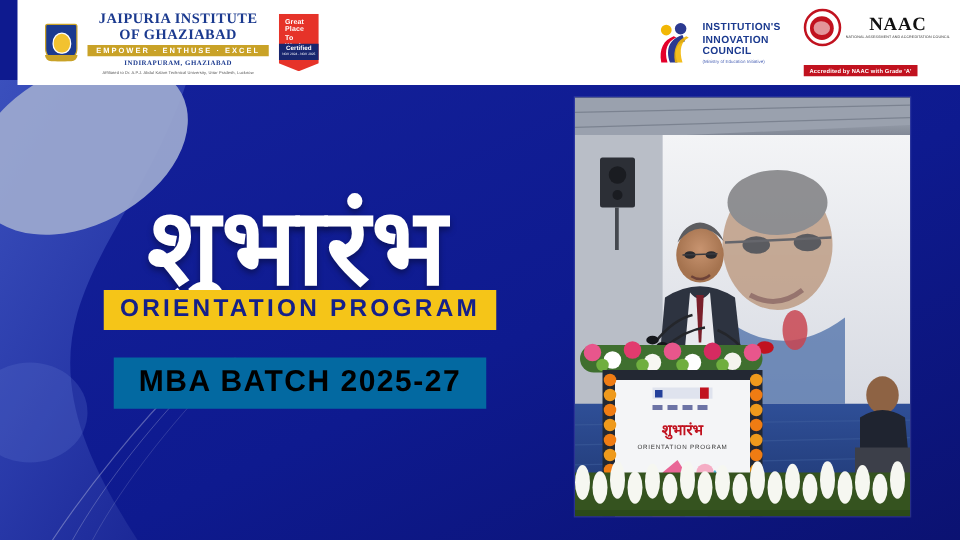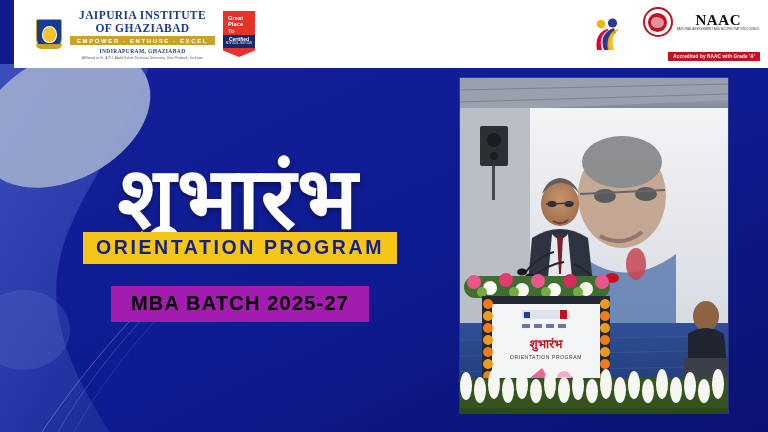--- a/index.html
+++ b/index.html
@@ -84,21 +84,21 @@
   .iic-txt{ display:flex; flex-direction:column; gap:0px; }
   .iic-txt b{
     font-size:8.2px; color:#1b3a8f; font-weight:bold;
     letter-spacing:.3px; line-height:9.4px; white-space:nowrap;
   }
   .iic-sub{
     font-size:3.6px; color:#4a62b5; margin-top:1px; white-space:nowrap;
   }
 
   
-  .naac{ display:flex; flex-direction:column; align-items:flex-end; gap:15px; }
+  .naac{ display:flex; flex-direction:column; align-items:flex-start; gap:15px; }
   .naac-row{ display:flex; align-items:center; gap:4px; }
   .naac-seal{
     width:30px; height:30px; border-radius:50%;
     background:#fff; border:2.4px solid #c1121f; position:relative;
     display:flex; align-items:center; justify-content:center; flex:0 0 auto;
   }
   .naac-seal .globe{
     width:19px; height:19px; border-radius:50%;
     background:#c1121f; position:relative; overflow:hidden;
   }
@@ -135,22 +135,22 @@
     padding-left:26px;
   }
   .orient-row{ margin-top:-12px; display:flex; justify-content:center; padding-left:30px; }
   .orient{
     background:#f5c518; color:#15208a;
     font-size:19.5px; font-weight:bold; letter-spacing:2.6px;
     padding:4px 13px 5px; white-space:nowrap;
   }
   .batch-row{ margin-top:22px; display:flex; justify-content:center; padding-left:30px; }
   .batch{
-    background:#a21caf; color:#000000;
-    font-size:20px; font-weight:bold; letter-spacing:1.2px;
+    background:#0369a1; color:#000000;
+    font-size:24px; font-weight:bold; letter-spacing:1.2px;
     padding:6px 20px 7px; white-space:nowrap;
   }
 
   
   .photo{
     position:absolute; left:460px; top:78px; width:268px; height:335px;
     z-index:25; overflow:hidden; background:#2a3550;
     box-shadow:0 0 0 1px rgba(255,255,255,.12);
   }
   .photo svg{ display:block; width:100%; height:100%; }
@@ -223,20 +223,26 @@
 
     <div class="iic">
       <div class="iic-mark">
         <svg viewBox="0 0 30 34" width="30" height="34">
           <circle cx="6" cy="7" r="4.3" fill="#f2b705"></circle>
           <circle cx="17.5" cy="6" r="4.6" fill="#2b3990"></circle>
           <path d="M19 11 C 9 14, 5 22, 9 33 L 15 33 C 12 24, 14 18, 21 16 Z" fill="#2b3990"></path>
           <path d="M14 13 C 7 16, 4 23, 7 33 L 2 33 C 0 22, 4 15, 12 12 Z" fill="#e4002b"></path>
           <path d="M24 13 C 18 16, 16 23, 19 33 L 13 33 C 11 22, 15 15, 22 12 Z" fill="#f2b705" opacity=".9"></path>
         </svg>
+      </div>
+      <div class="iic-txt">
+        <b>INSTITUTION'S</b>
+        <b>INNOVATION</b>
+        <b>COUNCIL</b>
+        <span class="iic-sub">(Ministry of Education Initiative)</span>
       </div>
     </div>
 
     <div class="naac">
       <div class="naac-row">
         <div class="naac-seal">
           <div class="globe"></div>
         </div>
         <div style="display:flex;flex-direction:column;align-items:center;">
           <div class="naac-word">NAAC</div>

